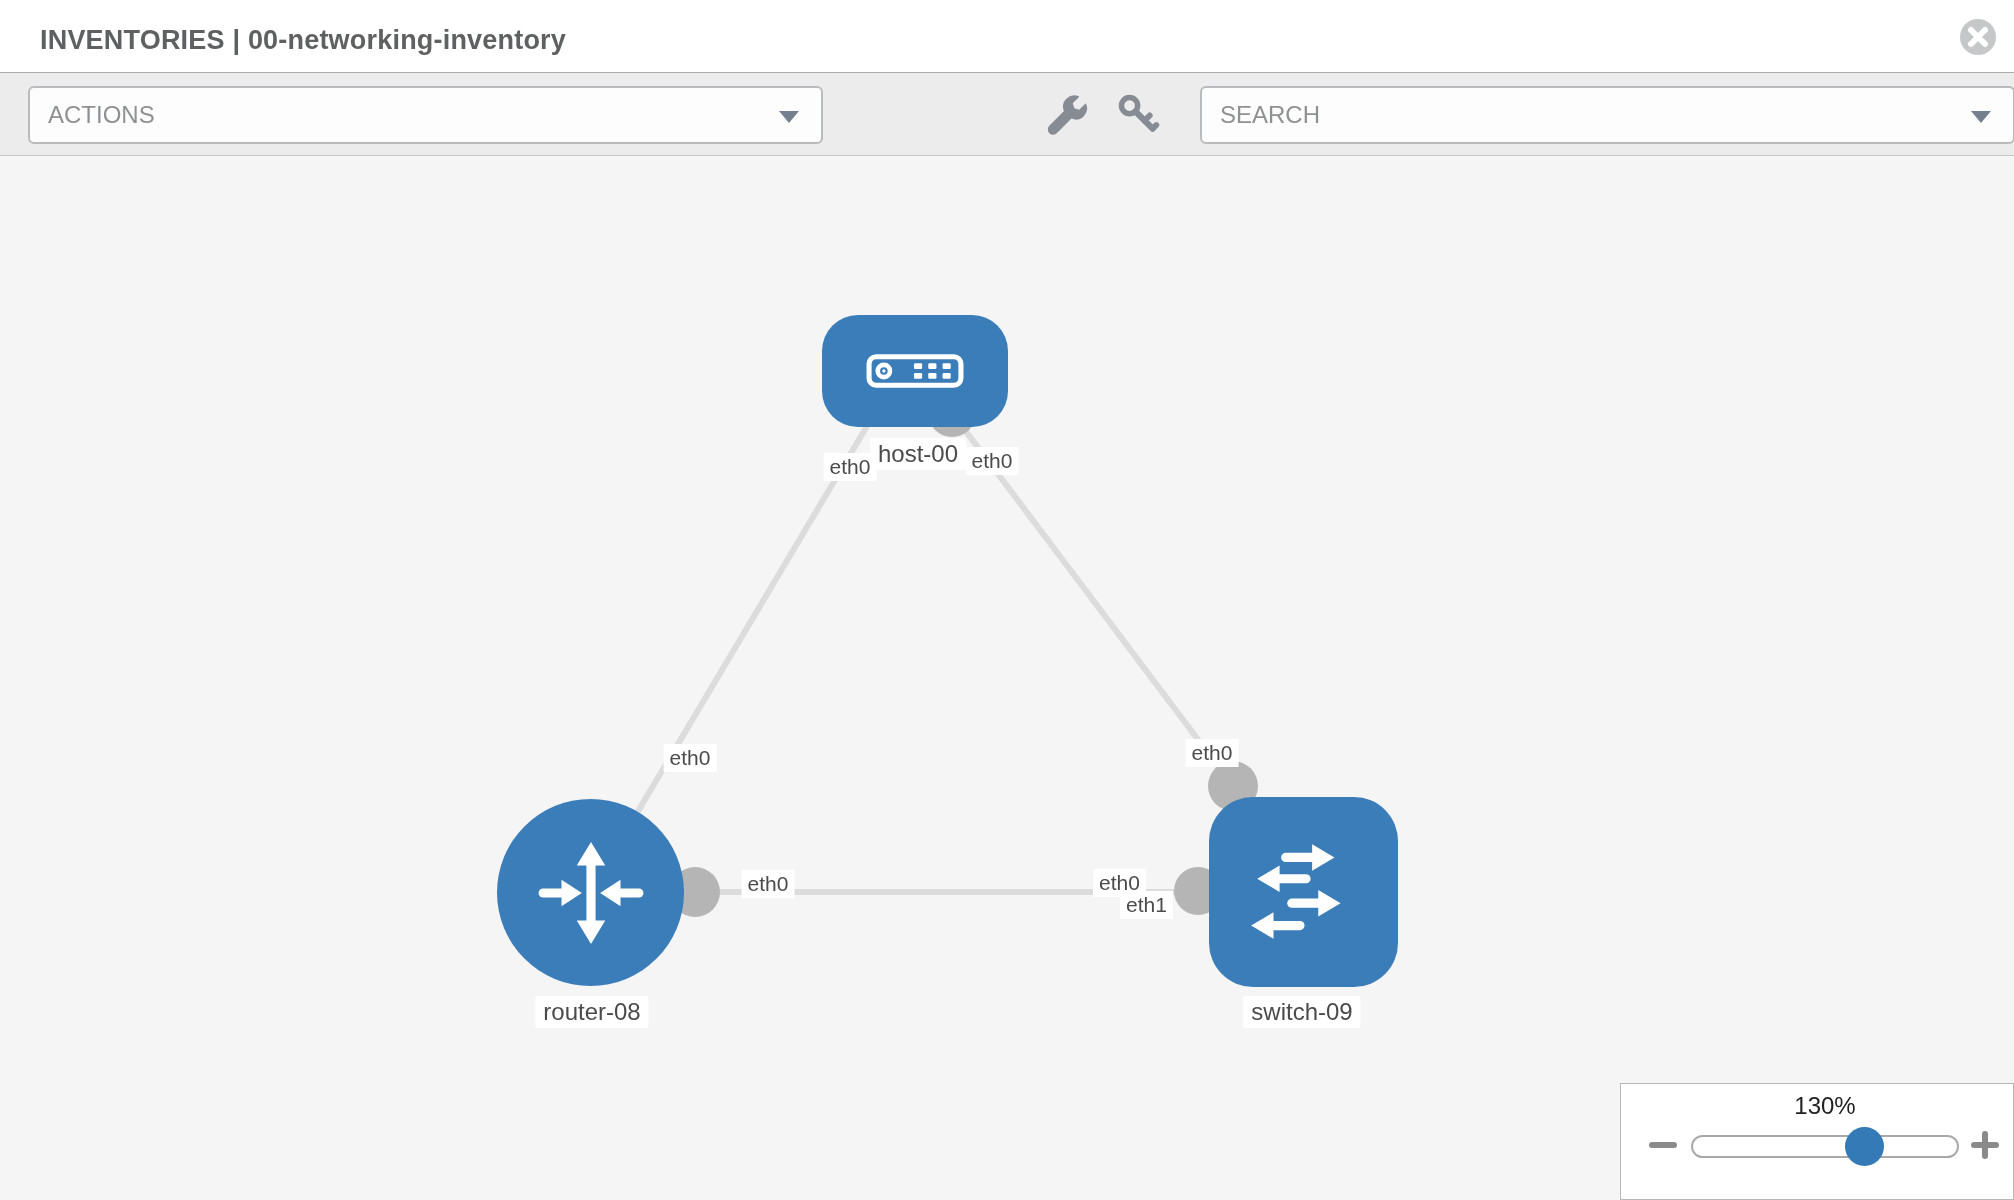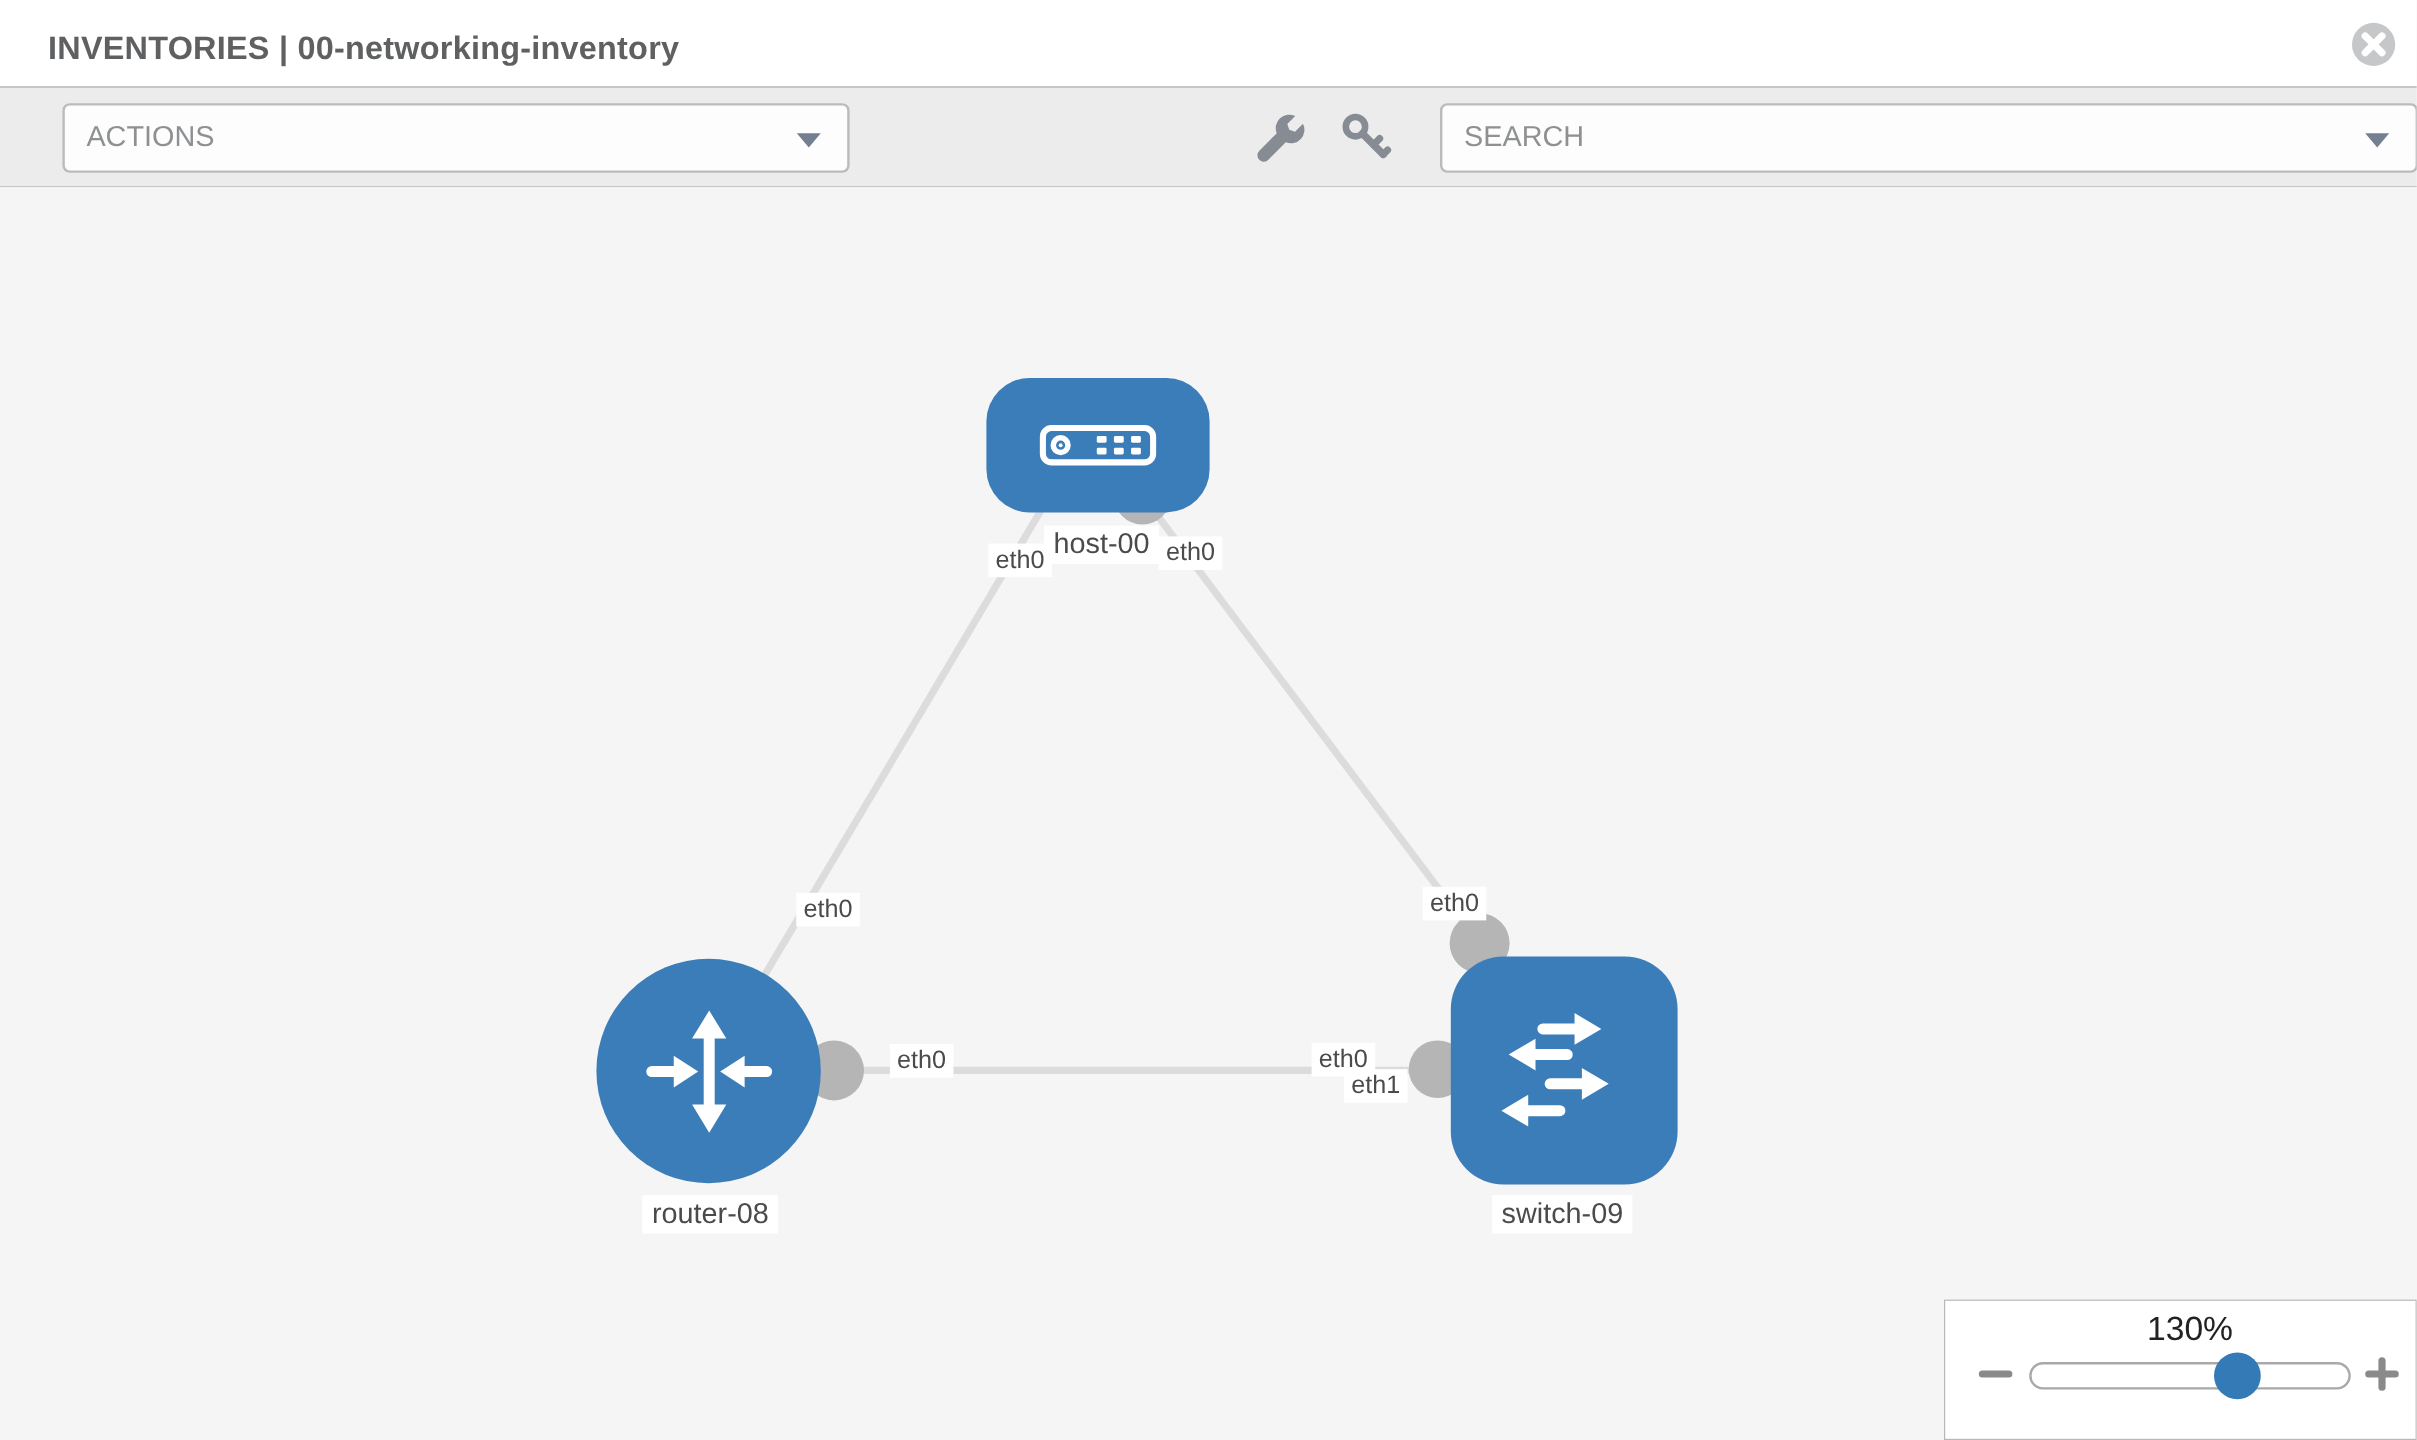--- a/index.html
+++ b/index.html
@@ -27,21 +27,21 @@
   
   .toolbar{position:absolute;left:0;top:72px;width:2014px;height:84px;
     background:#ececec;border-top:1px solid #adadad;border-bottom:1px solid #c6c6c6;}
   .select{position:absolute;top:13px;height:58px;background:#fdfdfd;
     border:2px solid #b9bbbd;border-radius:6px;cursor:pointer;}
   .select .value{position:absolute;left:18px;top:0;line-height:54px;
     font-size:24px;color:var(--placeholder);}
   .caret{position:absolute;right:22px;top:23px;width:0;height:0;
     border-left:10px solid transparent;border-right:10px solid transparent;
     border-top:12px solid var(--caret);}
-  .select.actions{left:52px;width:656px;}
+  .select.actions{left:28px;width:795px;}
   .select.search{left:1200px;width:815px;}
   .tool-btn{position:absolute;top:16px;width:52px;height:52px;background:none;
     border:none;cursor:pointer;}
   .tool-btn.wrench{left:1042px;}
   .tool-btn.key{left:1112px;}
 
   
   .canvas{position:absolute;left:0;top:156px;width:2014px;height:1044px;background:#f5f5f5;}
   .edges{position:absolute;left:0;top:0;}
   .node{position:absolute;background:var(--node-blue);display:flex;
@@ -55,21 +55,21 @@
     padding:2px 6px;white-space:nowrap;}
   .edge-label.anchored{transform:translateY(-50%);}
   .node-label{position:absolute;transform:translate(-50%,-50%);
     background:#ffffff;color:var(--label-text);font-size:24px;
     padding:2px 8px;white-space:nowrap;}
 
   
   .zoom-panel{position:absolute;left:1620px;top:927px;width:394px;height:117px;
     background:#ffffff;border:1px solid #b7b7b7;}
   .zoom-level{position:absolute;left:70px;top:8px;width:268px;text-align:center;
-    font-size:28px;color:#222222;}
+    font-size:24px;color:#222222;}
   .zoom-btn{position:absolute;top:38px;width:44px;height:44px;background:none;
     border:none;cursor:pointer;}
   .zoom-btn.minus{left:20px;}
   .zoom-btn.plus{left:342px;}
   .minus-icon{position:absolute;left:8px;top:20px;width:28px;height:6px;
     background:#8a8a8a;border-radius:3px;}
   .plus-icon{position:absolute;left:8px;top:9px;width:28px;height:28px;}
   .plus-icon::before{content:"";position:absolute;left:0;top:11px;width:28px;height:6px;
     background:#8a8a8a;border-radius:3px;}
   .plus-icon::after{content:"";position:absolute;left:11px;top:0;width:6px;height:28px;

